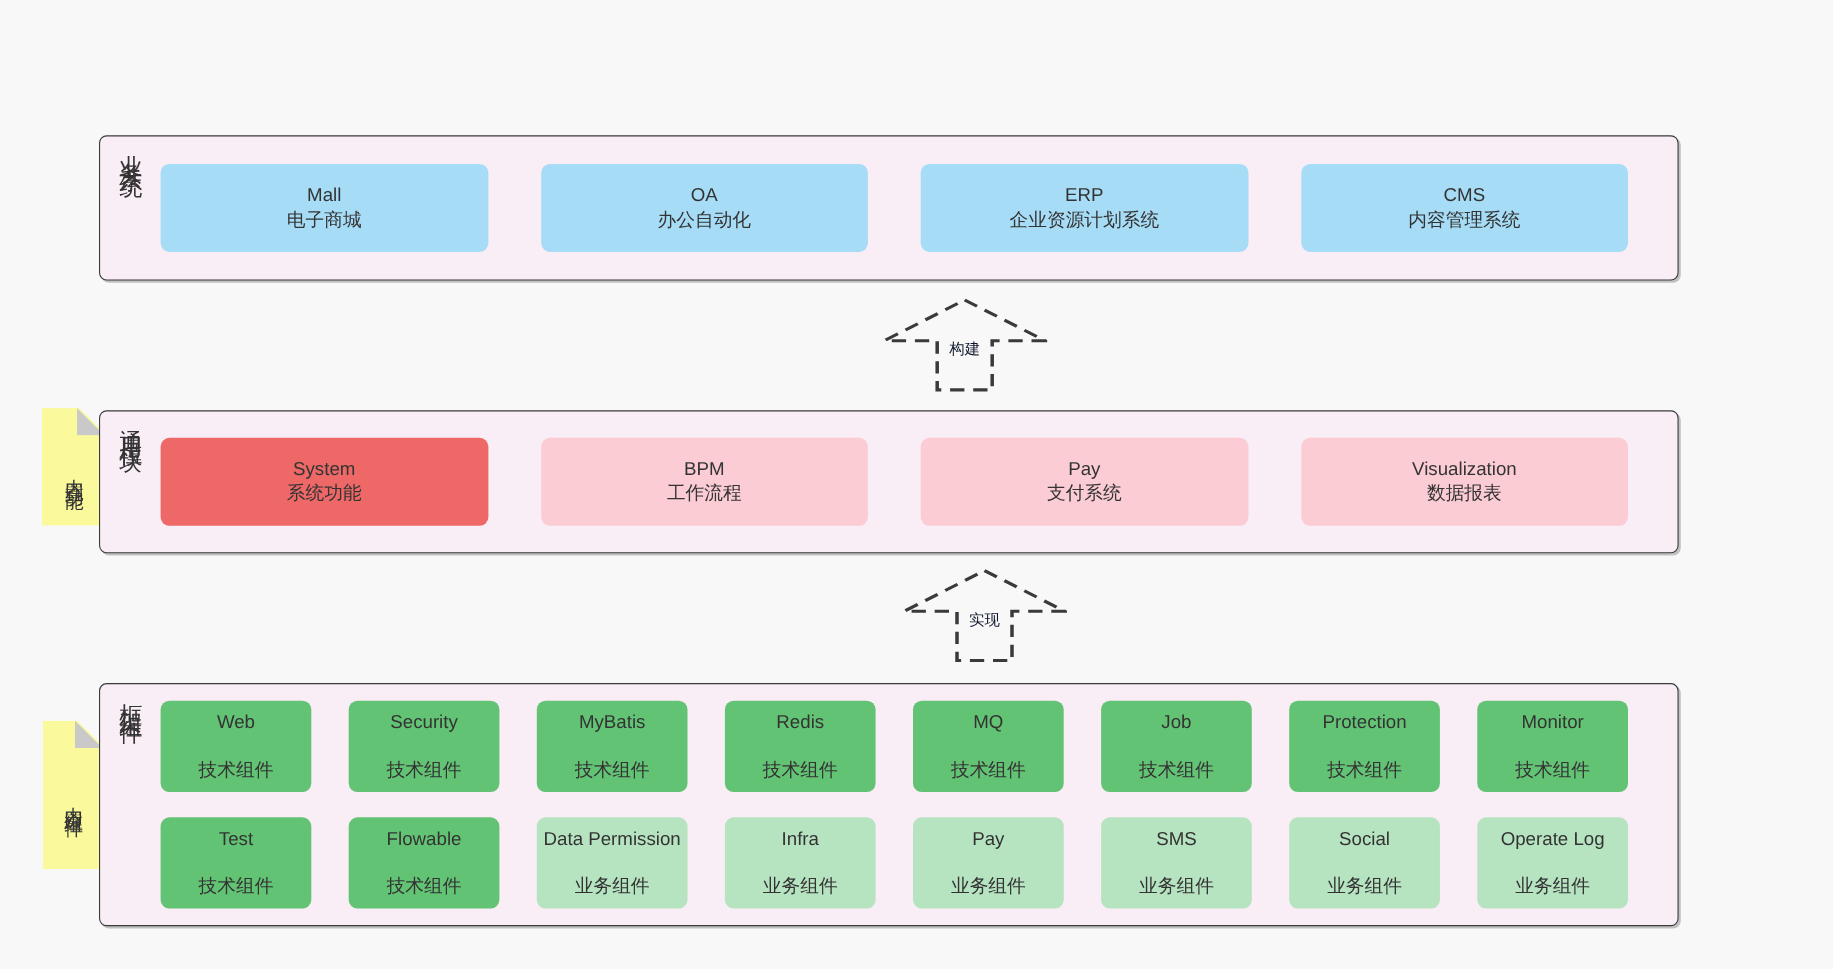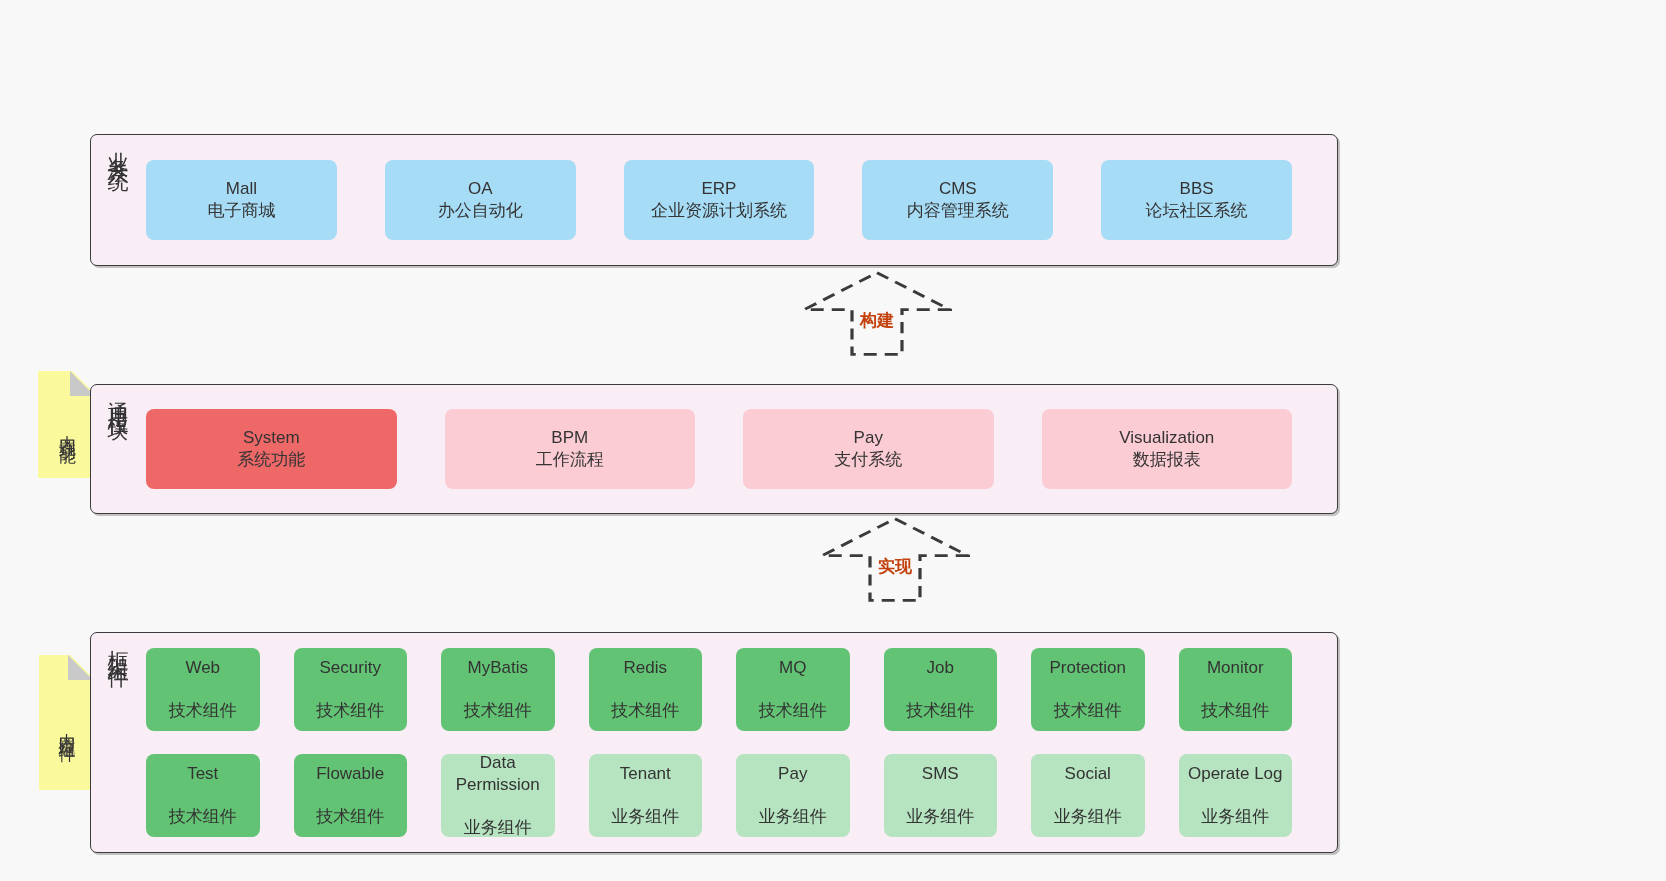--- a/index.html
+++ b/index.html
@@ -11,28 +11,27 @@
     position: relative;
     width: 1666px;
     height: 881px;
     background: var(--page-bg, #f8f8f8);
     overflow: hidden;
     color: var(--text, #333);
   }
   .panel {
     position: absolute;
     left: 90px;
-    width: 1248px;
+    width: 1436px;
     background: var(--panel-bg, #f9edf6);
     border: 1.6px solid var(--panel-border, #3b3b3b);
     border-radius: 7px;
     box-shadow: 2px 2px 0 0 rgba(0,0,0,0.22);
     box-sizing: border-box;
     z-index: 2;
-    margin-top: 11px;
   }
   .panel-business   { top: 123px; height: 132px; }
   .panel-modules    { top: 373px; height: 130px; }
   .panel-components { top: 621px; height: 221px; }
 
   .side-label {
     position: absolute;
     left: 13px;
     top: 0;
     height: 100%;
@@ -128,25 +127,24 @@
     stroke-width: 3.2;
     stroke-dasharray: 13 8;
     stroke-linejoin: miter;
   }
   .arrow-label {
     position: absolute;
     left: 50%;
     top: 38px;
     transform: translateX(-50%);
     background: var(--page-bg, #f8f8f8);
-    font-size: 17px;
+    font-size: 14px;
     padding: 0 3px;
-    color: #c2410c;
+    color: #0f172a;
     white-space: nowrap;
-    font-weight: bold;
   }
 </style>
 </head>
 <body>
 
 <div class="canvas">
 
   <section class="panel panel-business">
     <div class="side-label">业务系统</div>
     <div class="box-row">
@@ -158,24 +156,20 @@
         <span>OA</span>
         <span>办公自动化</span>
       </div>
       <div class="box v-blue">
         <span>ERP</span>
         <span>企业资源计划系统</span>
       </div>
       <div class="box v-blue">
         <span>CMS</span>
         <span>内容管理系统</span>
-      </div>
-      <div class="box v-blue">
-        <span>BBS</span>
-        <span>论坛社区系统</span>
       </div>
     </div>
   </section>
 
   <div class="arrow-wrap arrow-build">
     <svg viewBox="0 0 150 100" preserveAspectRatio="none">
       <polygon class="arrow-shape" points="75,2 148,45 100,45 100,97 50,97 50,45 2,45"></polygon>
     </svg>
     <div class="arrow-label">构建</div>
   </div>
@@ -261,21 +255,21 @@
         </div>
         <div class="box v-green">
           <span>Flowable</span>
           <span>技术组件</span>
         </div>
         <div class="box v-green-light">
           <span>Data Permission</span>
           <span>业务组件</span>
         </div>
         <div class="box v-green-light">
-          <span>Tenant</span>
+          <span>Infra</span>
           <span>业务组件</span>
         </div>
         <div class="box v-green-light">
           <span>Pay</span>
           <span>业务组件</span>
         </div>
         <div class="box v-green-light">
           <span>SMS</span>
           <span>业务组件</span>
         </div>

